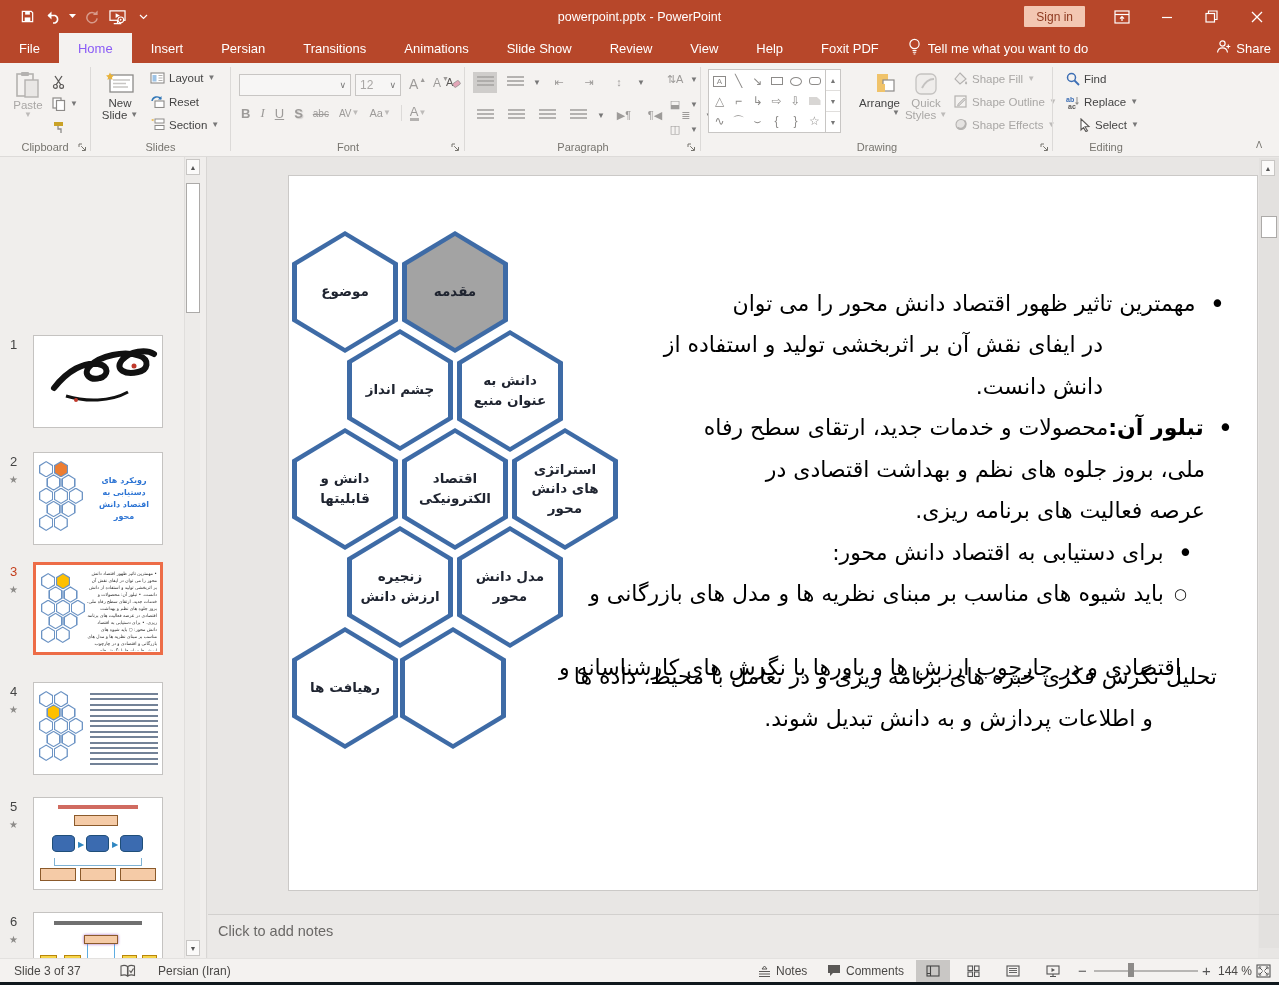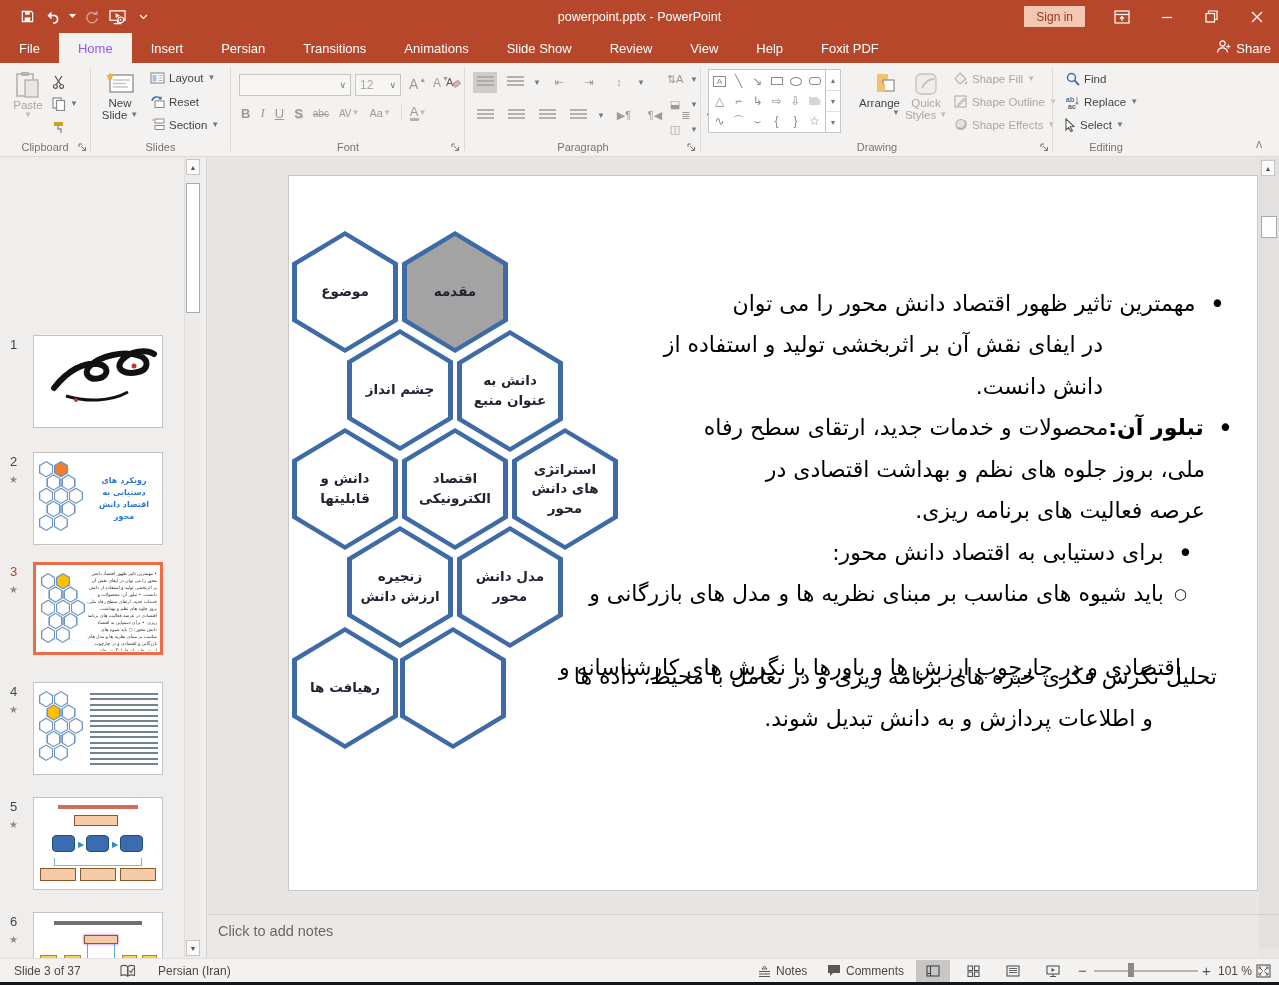--- a/index.html
+++ b/index.html
@@ -192,20 +192,30 @@
         <div class="tab">Insert</div>
         <div class="tab">Persian</div>
         <div class="tab">Transitions</div>
         <div class="tab">Animations</div>
         <div class="tab">Slide Show</div>
         <div class="tab">Review</div>
         <div class="tab">View</div>
         <div class="tab">Help</div>
         <div class="tab">Foxit PDF</div>
       </div>
+    <div id="tellme">
+      <span>
+        <svg width="13" height="17" viewBox="0 0 13 17">
+            <circle cx="6.5" cy="6" r="4.6" fill="none" stroke="#fff" stroke-width="1.2"></circle>
+            <path d="M4.5 12.5h4M4.8 14.3h3.4M5.6 16h1.8" stroke="#fff" stroke-width="1.1"></path>
+            <path d="M5 10.5h3" stroke="#fff" stroke-width="1.1"></path>
+          </svg>
+      </span>
+      <span>Tell me what you want to do</span>
+    </div>
   </div>
   <div id="share">
     <span>
       <svg width="15" height="15" viewBox="0 0 15 15">
           <circle cx="6.5" cy="4.5" r="2.6" fill="none" stroke="#fff" stroke-width="1.2"></circle>
           <path d="M1.5 13.5c.4-3 2.3-4.6 5-4.6s4.6 1.6 5 4.6" fill="none" stroke="#fff" stroke-width="1.2"></path>
           <path d="M12.3 5.5v4M10.3 7.5h4" stroke="#fff" stroke-width="1.2"></path>
         </svg>
     </span>
     <span>Share</span>
@@ -520,21 +530,21 @@
       <div class="smbtn" style="left:10px;top:32px;">
         <svg width="14" height="14" viewBox="0 0 14 14">
             <text x="0" y="6.5" font-size="7" fill="#3C6EB4" font-weight="bold">ab</text>
             <text x="2" y="13.5" font-size="7" fill="#5A5856" font-weight="bold">ac</text>
             <path d="M11 2v7" stroke="#8D8B89" stroke-width="1"></path>
             <path d="M9 7.5 11 10l2-2.5z" fill="#8D8B89"></path>
           </svg>
         <span>Replace</span>
           <span class="caret">▼</span>
       </div>
-      <div class="smbtn" style="left:8px;top:55px;">
+      <div class="smbtn" style="left:23px;top:55px;">
         <svg width="12" height="14" viewBox="0 0 12 14">
             <path d="M2 1l8 7.5-4 .3 2.5 4-1.6.8-2.4-4L2 12z" fill="#fff" stroke="#5A5856" stroke-width="1.1"></path>
           </svg>
         <span>Select</span>
           <span class="caret">▼</span>
       </div>
       <div class="glabel">Editing</div>
     </div>
 
     <div class="abs" style="left:1256px;top:77px;color:#77756F;font-size:9px;">ᐱ</div>
@@ -853,21 +863,21 @@
           <rect x="1" y="1" width="12" height="8" fill="none" stroke="#555" stroke-width="1.1"></rect>
           <path d="M7 9v2.5M4 11.5h6" stroke="#555" stroke-width="1.1"></path>
           <path d="M5.5 3v4l3.5-2z" fill="#555"></path>
         </svg>
     </div>
 
     <div class="sb-item" style="left:1078px;font-size:15px;color:#555;">−</div>
     <div id="zoom-track" style="left:1094px;width:104px;"></div>
     <div id="zoom-thumb" style="left:1128px;"></div>
     <div class="sb-item" style="left:1202px;font-size:15px;color:#555;">+</div>
-    <div class="sb-item" style="left:1218px;">101 %</div>
+    <div class="sb-item" style="left:1218px;">144 %</div>
     <div class="sb-item" style="left:1256px;">
       <svg width="15" height="14" viewBox="0 0 15 14">
           <rect x="1" y="1" width="13" height="12" fill="none" stroke="#555" stroke-width="1.1"></rect>
           <path d="M4 4l2.5 2.5M11 4 8.5 6.5M4 10l2.5-2.5M11 10 8.5 7.5" stroke="#555" stroke-width="1"></path>
           <path d="M3 3h2.2M3 3v2.2M12 3h-2.2M12 3v2.2M3 11h2.2M3 11V8.8M12 11h-2.2M12 11V8.8" stroke="#555" stroke-width="1"></path>
         </svg>
     </div>
   </div>
   <div id="bottomline"></div>
 </div>

